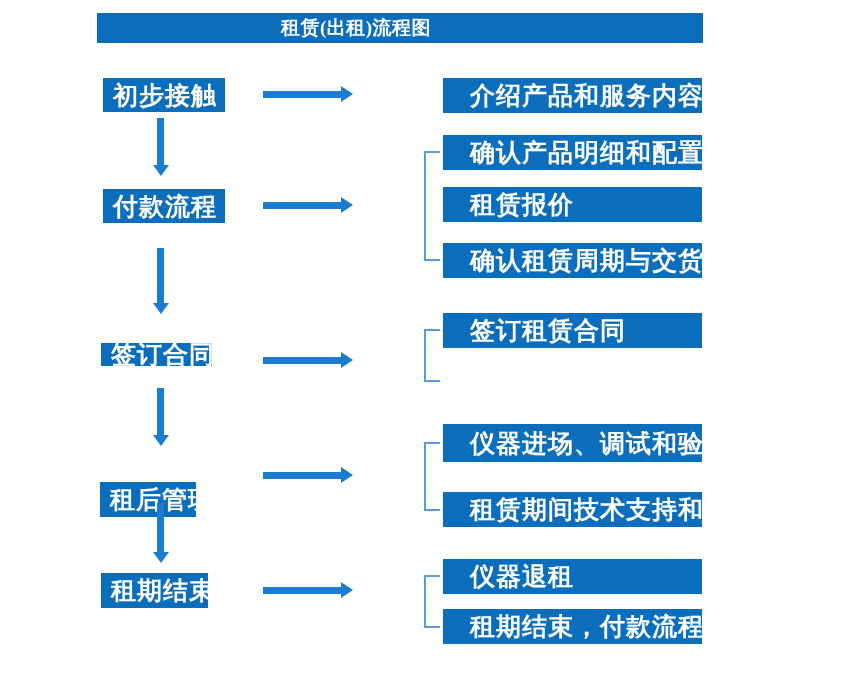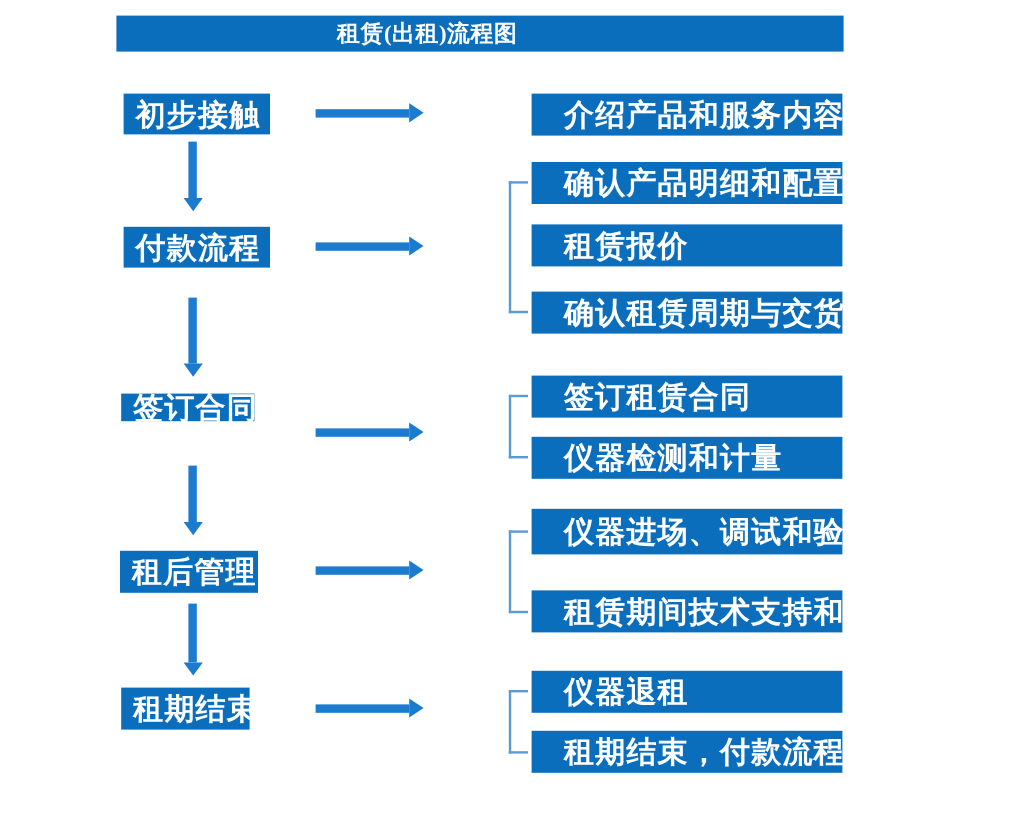--- a/index.html
+++ b/index.html
@@ -104,29 +104,28 @@
 
   <div class="box left-box" style="left:103px; top:189px; width:122px; height:34px">付款流程</div>
   <div class="h-arrow" style="top:202px"></div>
   <div class="bracket" style="top:151px; height:110px"></div>
   <div class="box right-box" style="top:135px">确认产品明细和配置</div>
   <div class="box right-box" style="top:187px">租赁报价</div>
   <div class="box right-box" style="top:243px">确认租赁周期与交货时间</div>
 
   <div class="v-arrow" style="top:248px; height:55px"></div>
 
-  <div class="box left-box" style="left:101px; top:328px; width:111px; height:23px">签订合同</div>
+  <div class="box left-box" style="left:101px; top:343px; width:111px; height:23px">签订合同</div>
   <div class="h-arrow" style="top:357px"></div>
   <div class="bracket" style="top:329px; height:53px"></div>
   <div class="box right-box" style="top:313px">签订租赁合同</div>
-  <div class="box right-box" style="top:364px">仪器检测和计量</div>
 
   <div class="v-arrow" style="top:388px; height:47px"></div>
 
-  <div class="box left-box" style="left:100px; top:459px; width:115px; height:35px">租后管理</div>
+  <div class="box left-box" style="left:100px; top:482px; width:96px; height:35px">租后管理</div>
   <div class="h-arrow" style="top:472px"></div>
   <div class="bracket" style="top:442px; height:69px"></div>
   <div class="box right-box" style="top:424px; height:38px">仪器进场、调试和验收</div>
   <div class="box right-box" style="top:492px">租赁期间技术支持和指导</div>
 
   <div class="v-arrow" style="top:503px; height:49px"></div>
 
   <div class="box left-box" style="left:101px; top:573px; width:107px; height:35px">租期结束</div>
   <div class="h-arrow" style="top:587px"></div>
   <div class="bracket" style="top:575px; height:53px"></div>

